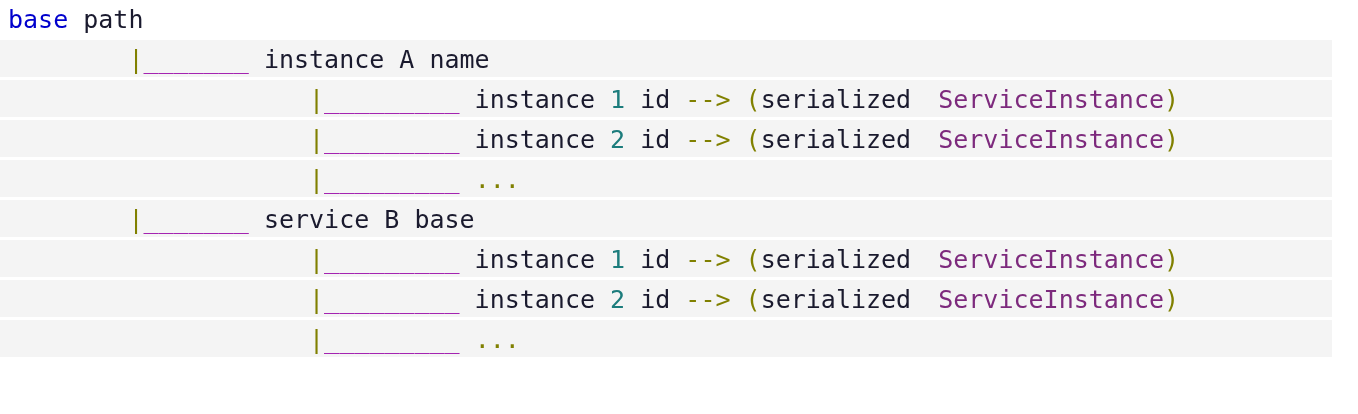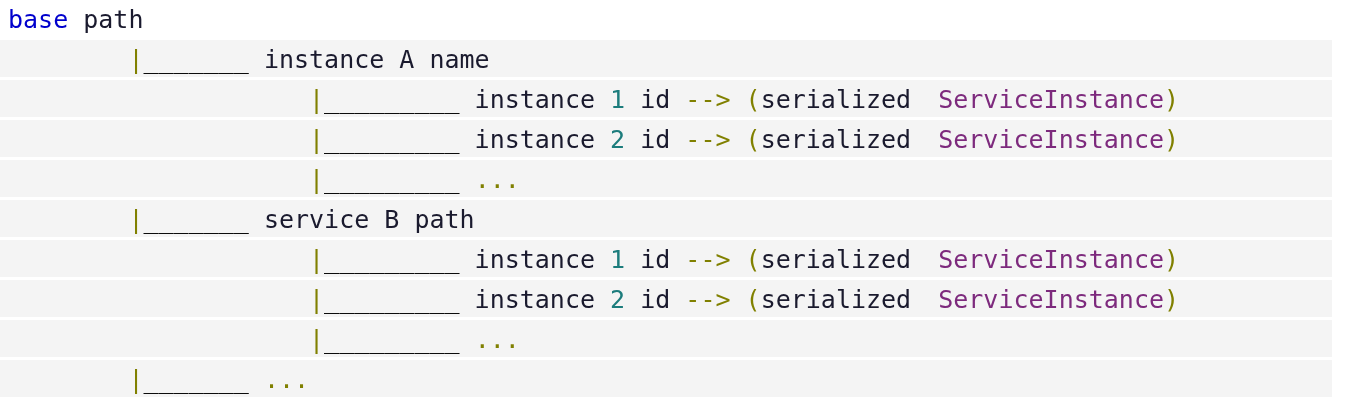--- a/index.html
+++ b/index.html
@@ -46,34 +46,33 @@
     position: relative;
     z-index: 1;
     display: block;
     padding-left: 8px;
   }
 
   
   .tok-keyword   { color: #0000cd; }
   .tok-plain     { color: #1a1a2e; }
   .tok-branch    { color: #808000; }
-  .tok-rule      { color: #000000; margin-top: 40px; }
+  .tok-rule      { color: #a21caf; margin-top: 40px; }
   .tok-arrow     { color: #808000; }
   .tok-paren     { color: #808000; }
   .tok-number    { color: #1c7c7c; }
   .tok-type      { color: #7d2a7d; margin-left: 12px; }
   .tok-ellipsis  { color: #808000; }
 </style>
 </head>
 <body>
 
 <div id="tree-listing">
     <div class="code-line no-stripe" id="line-base-path"><span class="stripe"></span><span class="text"><span class="tok-keyword">base</span><span class="tok-plain"> path</span></span></div>
     <div class="code-line" id="line-service-a"><span class="stripe"></span><span class="text"><span class="tok-plain">        </span><span class="tok-branch">|</span><span class="tok-rule">_______</span><span class="tok-plain"> instance A name</span></span></div>
     <div class="code-line" id="line-service-a-instance-1"><span class="stripe"></span><span class="text"><span class="tok-plain">                    </span><span class="tok-branch">|</span><span class="tok-rule">_________</span><span class="tok-plain"> instance </span><span class="tok-number">1</span><span class="tok-plain"> id </span><span class="tok-arrow">--&gt;</span><span class="tok-plain"> </span><span class="tok-paren">(</span><span class="tok-plain">serialized </span><span class="tok-type">ServiceInstance</span><span class="tok-paren">)</span></span></div>
     <div class="code-line" id="line-service-a-instance-2"><span class="stripe"></span><span class="text"><span class="tok-plain">                    </span><span class="tok-branch">|</span><span class="tok-rule">_________</span><span class="tok-plain"> instance </span><span class="tok-number">2</span><span class="tok-plain"> id </span><span class="tok-arrow">--&gt;</span><span class="tok-plain"> </span><span class="tok-paren">(</span><span class="tok-plain">serialized </span><span class="tok-type">ServiceInstance</span><span class="tok-paren">)</span></span></div>
     <div class="code-line" id="line-service-a-instance-more"><span class="stripe"></span><span class="text"><span class="tok-plain">                    </span><span class="tok-branch">|</span><span class="tok-rule">_________</span><span class="tok-plain"> </span><span class="tok-ellipsis">...</span></span></div>
-    <div class="code-line" id="line-service-b"><span class="stripe"></span><span class="text"><span class="tok-plain">        </span><span class="tok-branch">|</span><span class="tok-rule">_______</span><span class="tok-plain"> service B path</span></span></div>
+    <div class="code-line" id="line-service-b"><span class="stripe"></span><span class="text"><span class="tok-plain">        </span><span class="tok-branch">|</span><span class="tok-rule">_______</span><span class="tok-plain"> service B base</span></span></div>
     <div class="code-line" id="line-service-b-instance-1"><span class="stripe"></span><span class="text"><span class="tok-plain">                    </span><span class="tok-branch">|</span><span class="tok-rule">_________</span><span class="tok-plain"> instance </span><span class="tok-number">1</span><span class="tok-plain"> id </span><span class="tok-arrow">--&gt;</span><span class="tok-plain"> </span><span class="tok-paren">(</span><span class="tok-plain">serialized </span><span class="tok-type">ServiceInstance</span><span class="tok-paren">)</span></span></div>
     <div class="code-line" id="line-service-b-instance-2"><span class="stripe"></span><span class="text"><span class="tok-plain">                    </span><span class="tok-branch">|</span><span class="tok-rule">_________</span><span class="tok-plain"> instance </span><span class="tok-number">2</span><span class="tok-plain"> id </span><span class="tok-arrow">--&gt;</span><span class="tok-plain"> </span><span class="tok-paren">(</span><span class="tok-plain">serialized </span><span class="tok-type">ServiceInstance</span><span class="tok-paren">)</span></span></div>
     <div class="code-line" id="line-service-b-instance-more"><span class="stripe"></span><span class="text"><span class="tok-plain">                    </span><span class="tok-branch">|</span><span class="tok-rule">_________</span><span class="tok-plain"> </span><span class="tok-ellipsis">...</span></span></div>
-    <div class="code-line" id="line-service-more"><span class="stripe"></span><span class="text"><span class="tok-plain">        </span><span class="tok-branch">|</span><span class="tok-rule">_______</span><span class="tok-plain"> </span><span class="tok-ellipsis">...</span></span></div>
   </div>
 
 </body></html>

